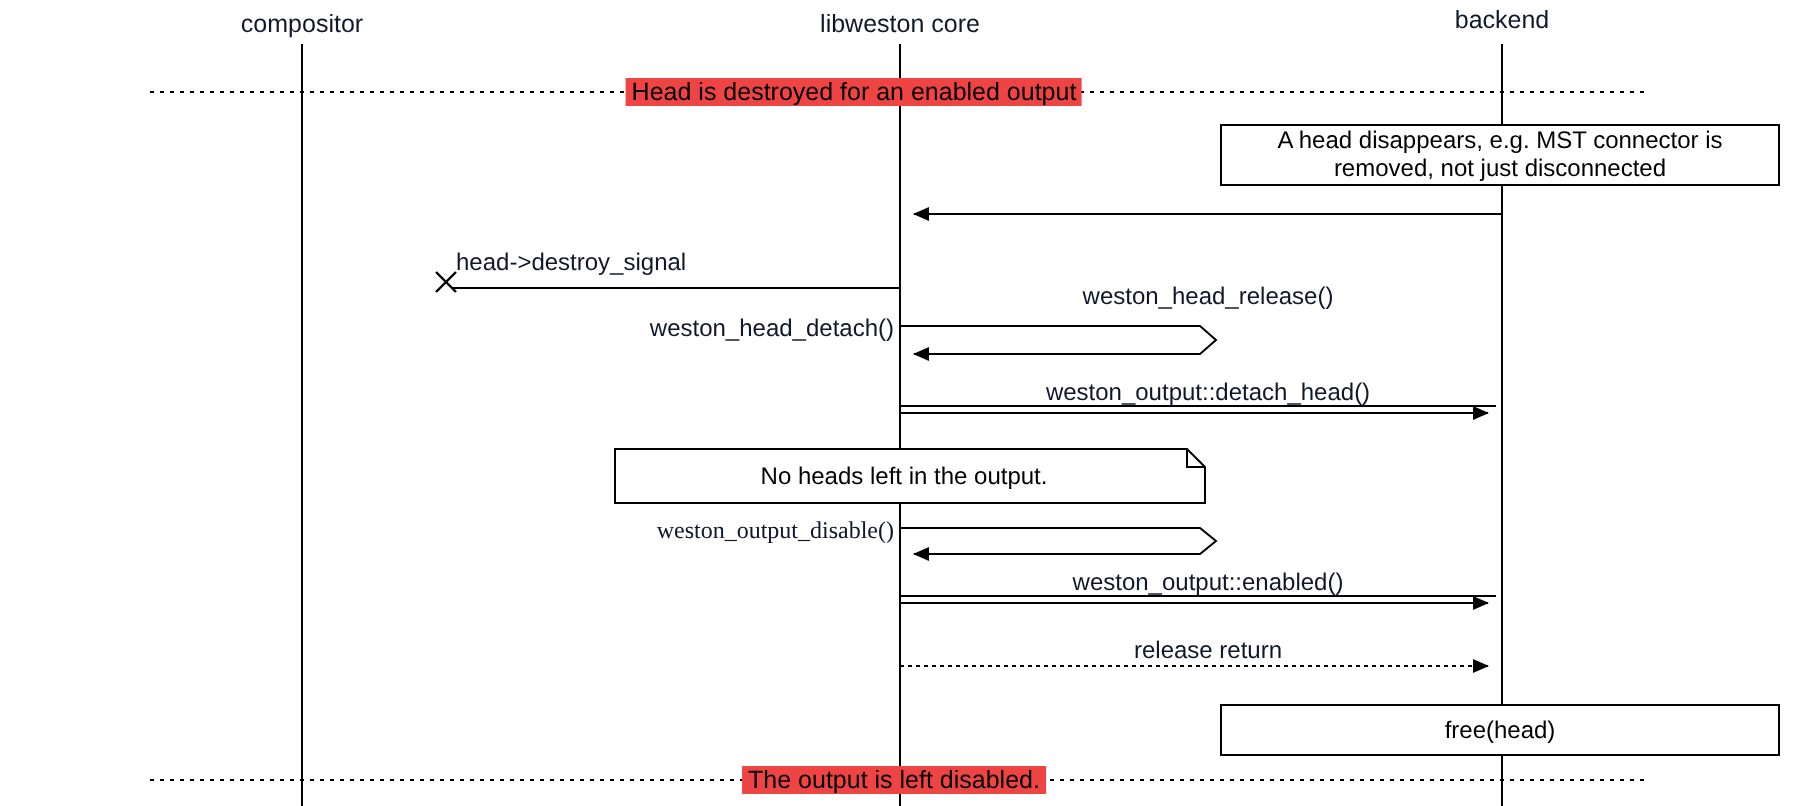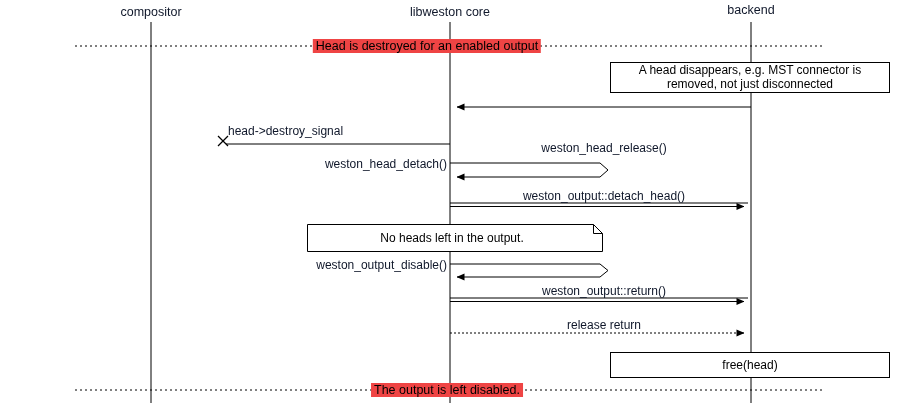--- a/index.html
+++ b/index.html
@@ -163,19 +163,19 @@
   <div class="note-text" style="left:612px; top:358px; width:276px;">free(head)</div>
 
   <div class="msg-text lbl center" style="left:604px; top:94px;margin-top:48px;">weston_head_release()</div>
 
   <div class="msg-text lbl" style="left:228px; top:125px;">head-&gt;destroy_signal</div>
 
   <div class="msg-text lbl right" style="left:447px; top:158px;">weston_head_detach()</div>
 
   <div class="msg-text lbl center" style="left:604px; top:190px;">weston_output::detach_head()</div>
 
-  <div class="msg-text lbl right" style="left:447px; top:259px;">weston_output_disable()</div>
+  <div class="msg-text lbl right" style="left:447px; top:259px;font-family:Liberation Serif, serif;">weston_output_disable()</div>
 
-  <div class="msg-text lbl center" style="left:604px; top:285px;">weston_output::return()</div>
+  <div class="msg-text lbl center" style="left:604px; top:285px;">weston_output::enabled()</div>
 
   <div class="msg-text lbl center" style="left:604px; top:319px;">release return</div>
 
 </div>
 
 </body></html>

